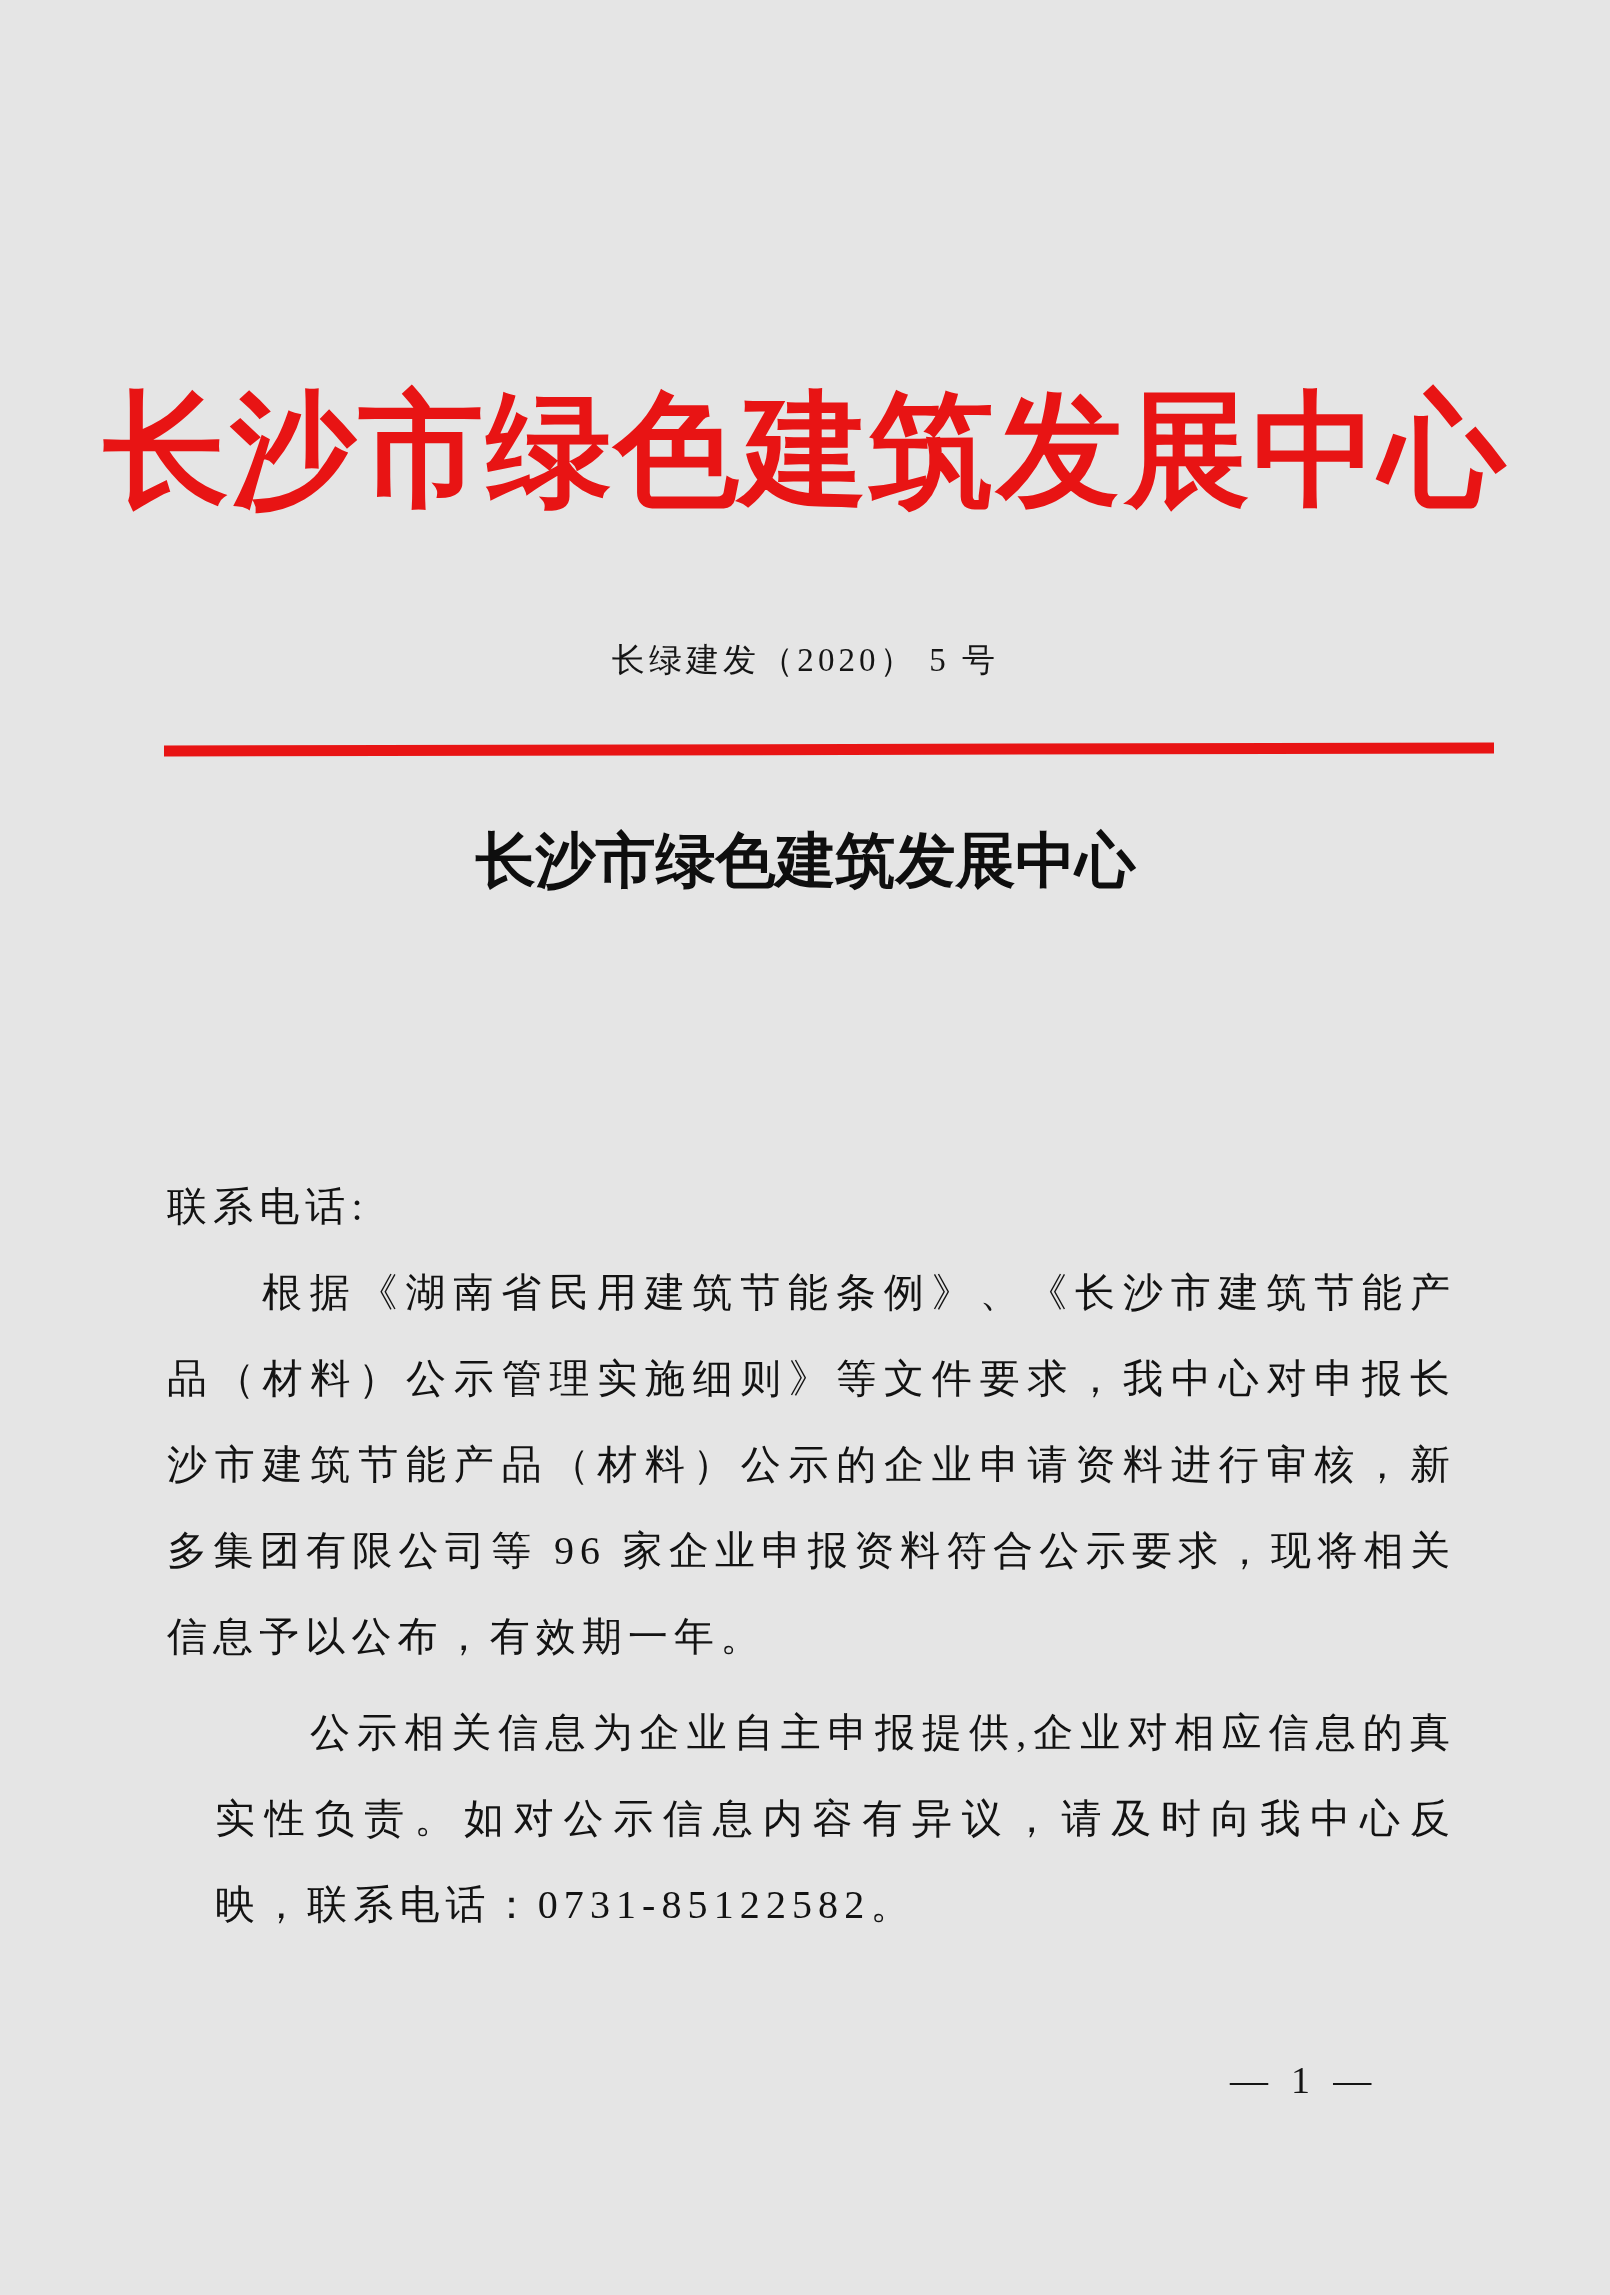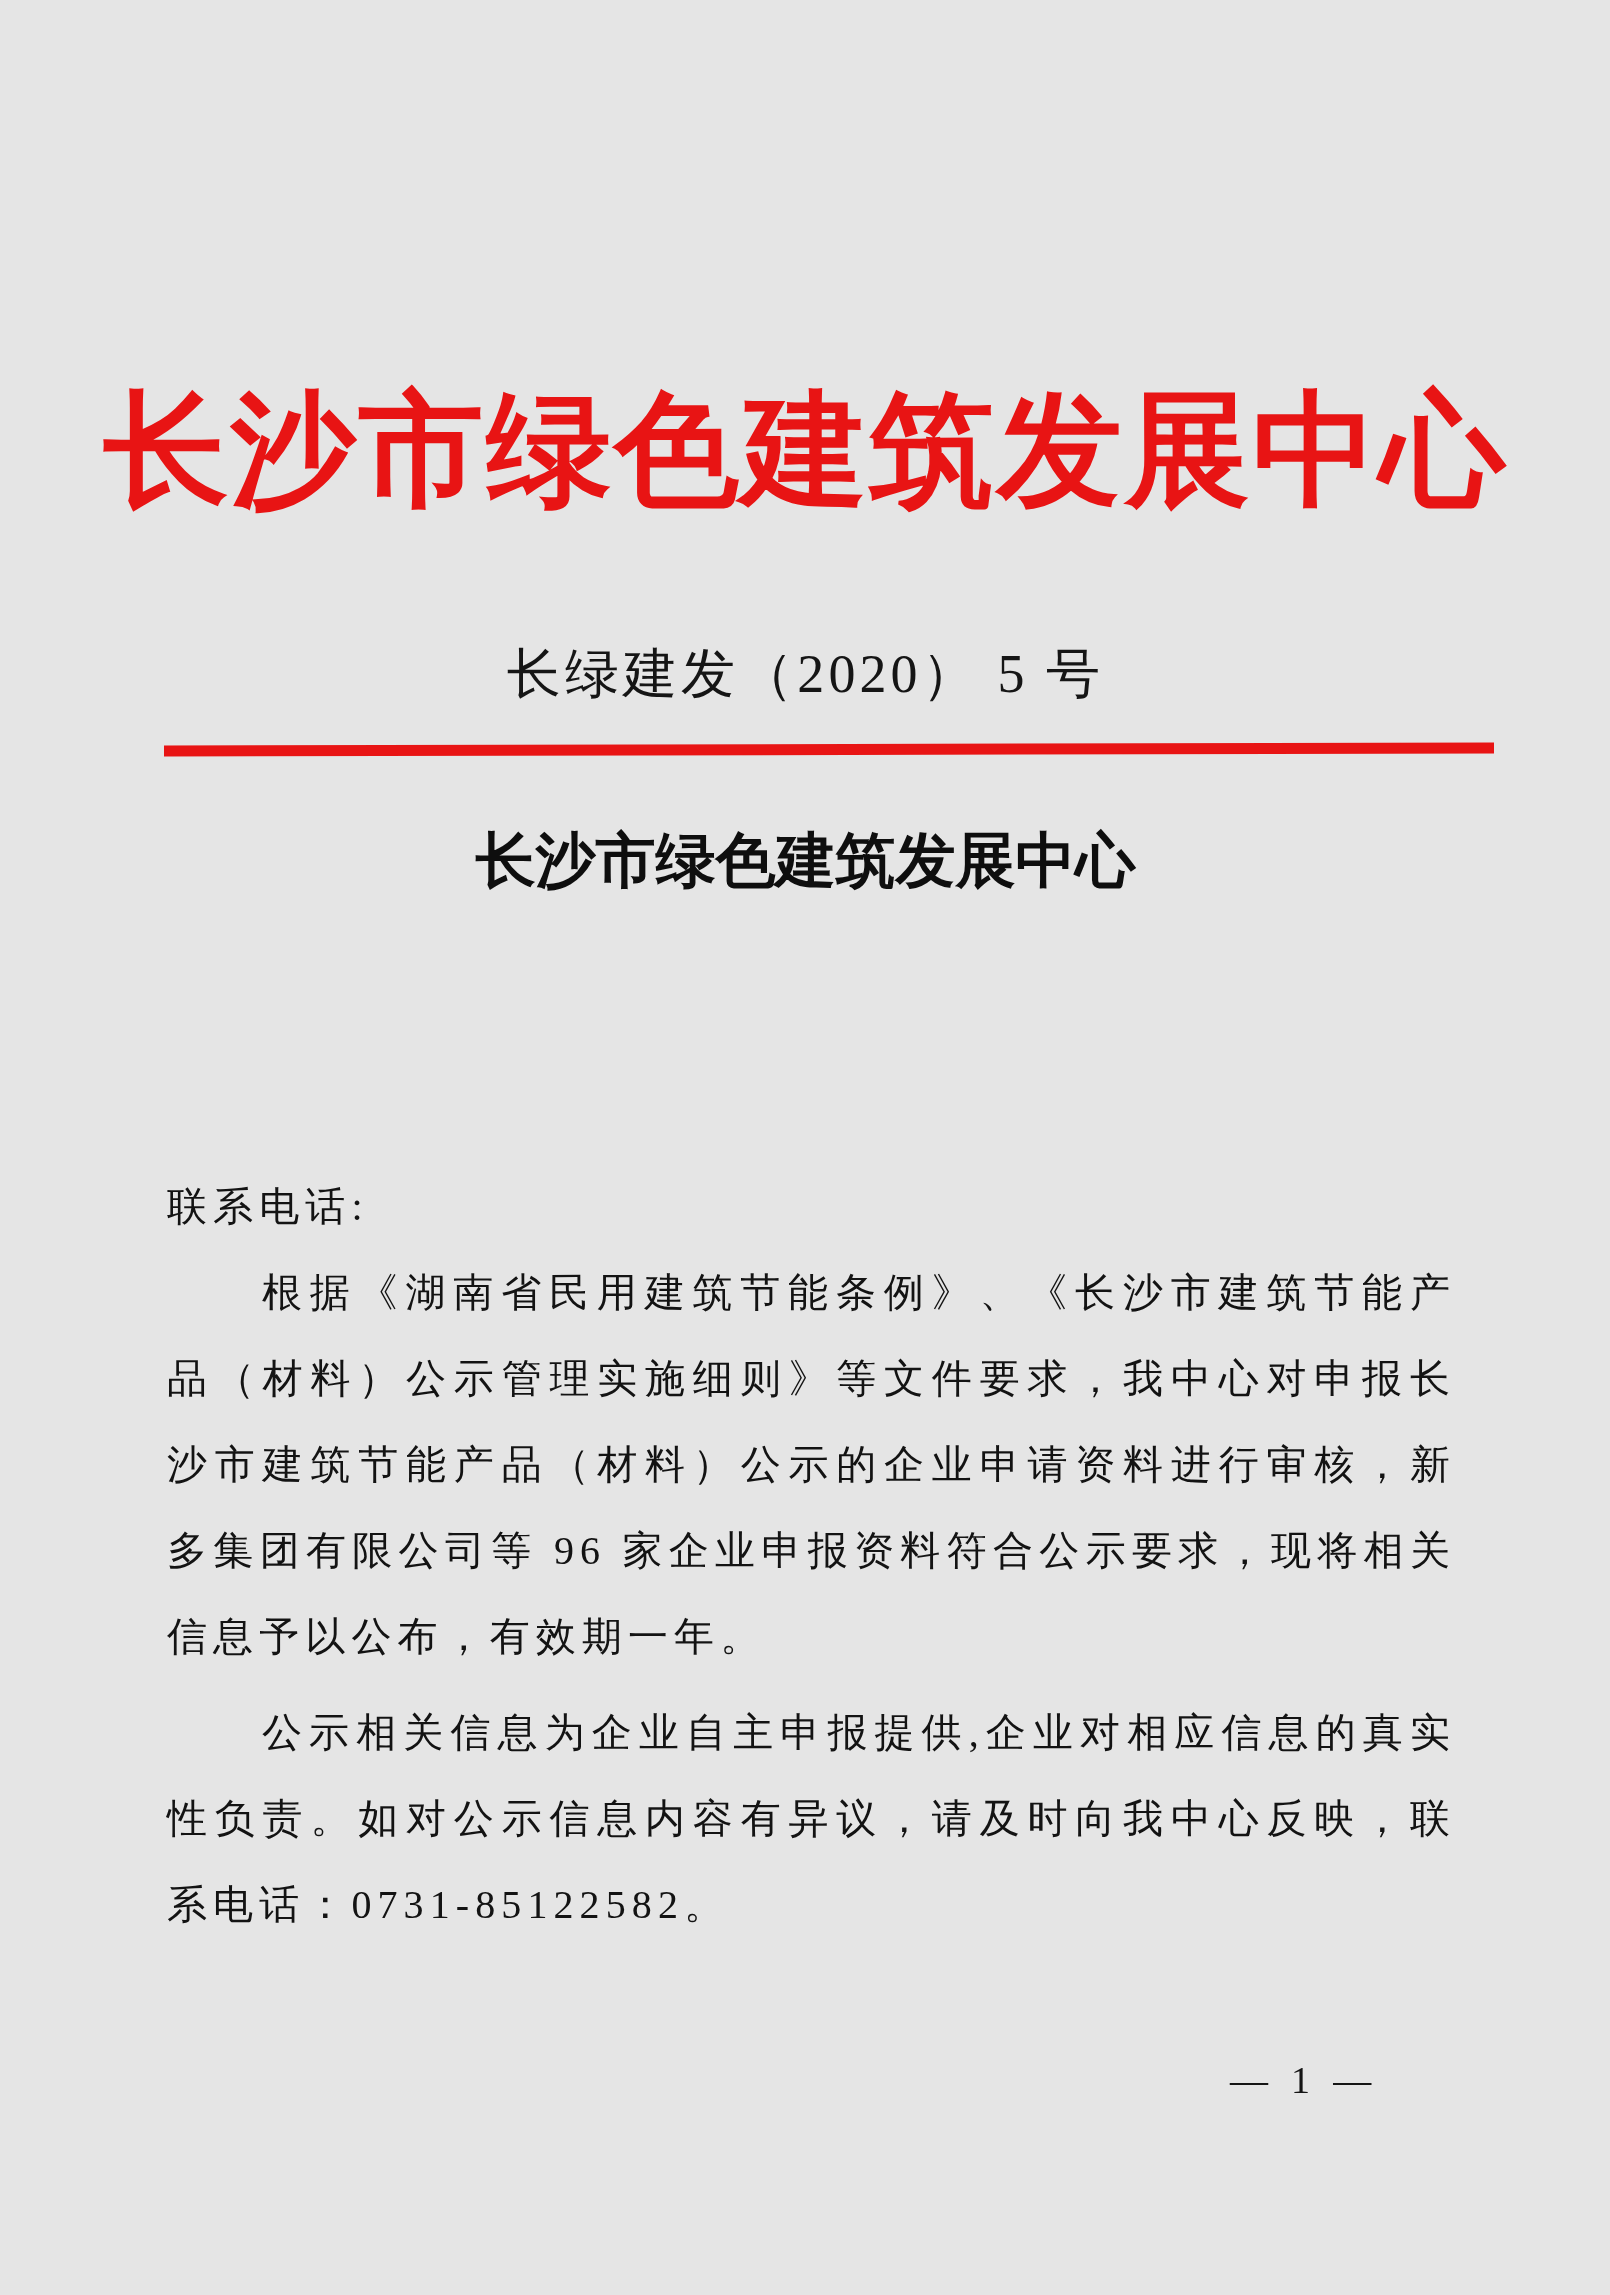--- a/index.html
+++ b/index.html
@@ -33,21 +33,21 @@
     white-space: nowrap;
   }
 
   
   .doc-number {
     position: absolute;
     top: 638px;
     left: 0;
     width: 100%;
     text-align: center;
-    font-size: 54px;
+    font-size: 33px;
     letter-spacing: 4.1px;
     color: #151515;
     white-space: nowrap;
   }
 
   
   .red-rule {
     position: absolute;
     top: 744px;
     left: 164px;
@@ -88,20 +88,21 @@
   .salutation {
     white-space: nowrap;
     letter-spacing: 6.1px;
   }
 
   .para {
     text-indent: 95px;
   }
   .para + .para {
     margin-top: 9.5px;
+    margin-left: 48px;
   }
 
   
   .page-number {
     position: absolute;
     top: 2058px;
     right: 233px;
     font-size: 38px;
     letter-spacing: 6.8px;
     color: #151515;

